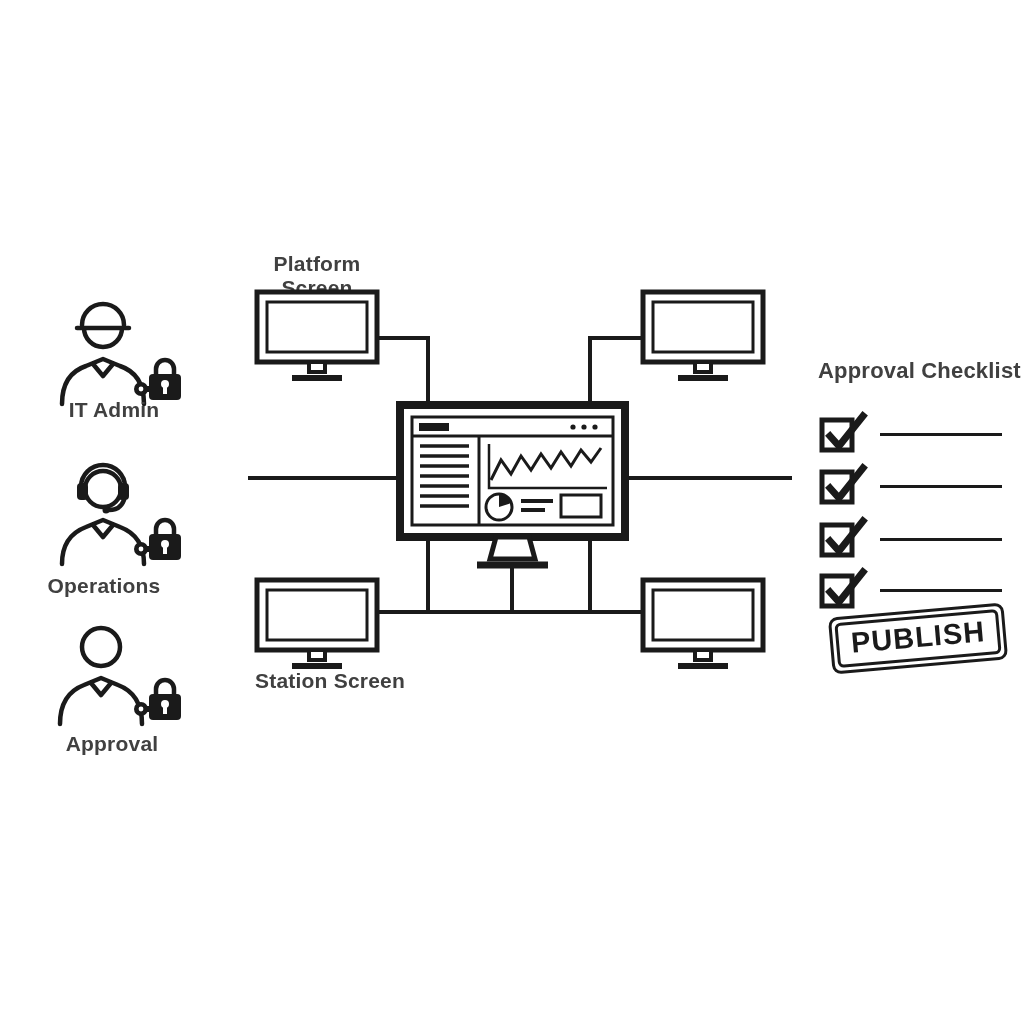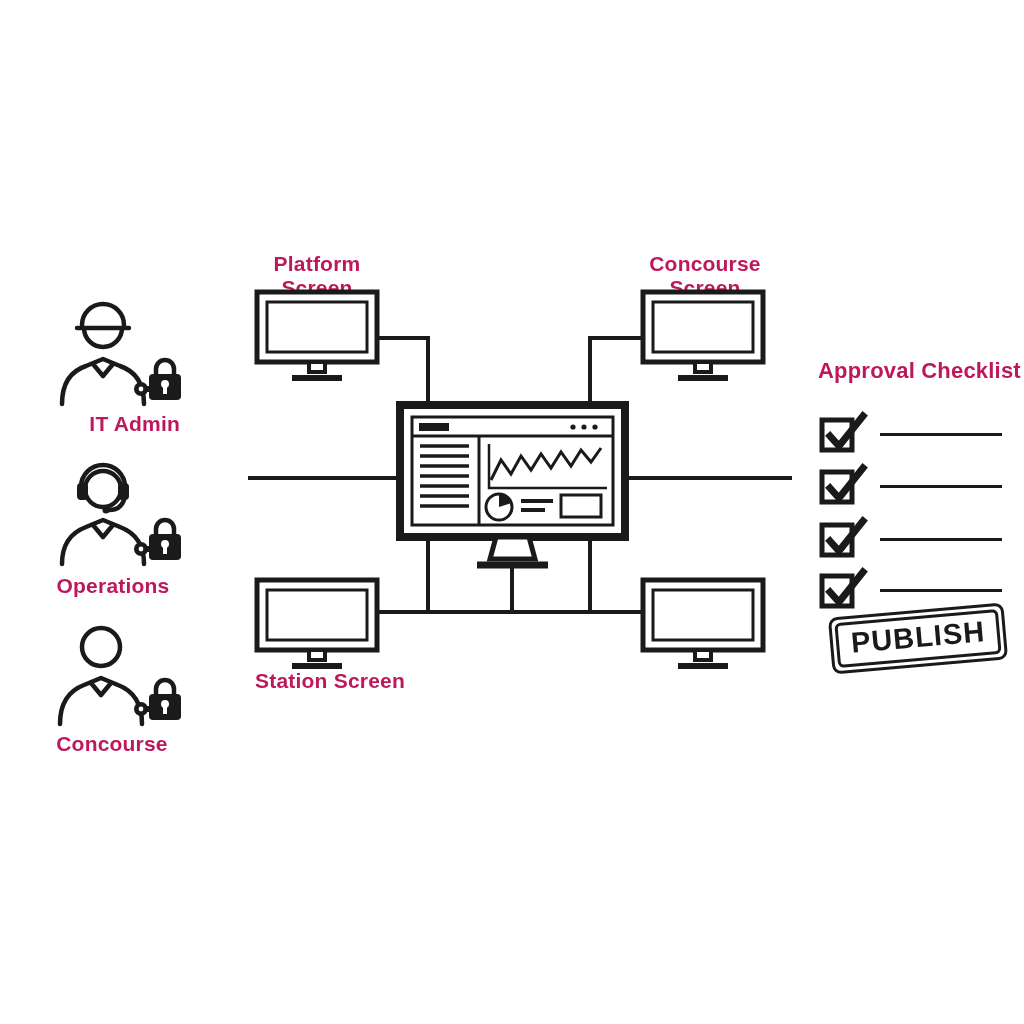--- a/index.html
+++ b/index.html
@@ -4,21 +4,21 @@
 <style>
   html,body{margin:0;padding:0;background:#ffffff;}
   #canvas{
     position:relative;width:1024px;height:1024px;background:#ffffff;overflow:hidden;
     font-family:"Liberation Sans",sans-serif;color:#1a1a1a;
   }
   svg{position:absolute;overflow:visible;}
   .connectors{left:0;top:0;width:1024px;height:1024px;}
   .connectors path{stroke:#1a1a1a;stroke-width:4;fill:none;}
 
-  .label{position:absolute;font-weight:700;font-size:21px;color:#be185d;letter-spacing:0.2px;}
+  .label{position:absolute;font-weight:700;font-size:21px;color:#404040;letter-spacing:0.2px;}
   .center{text-align:center;}
 
   
   .monitor{width:140px;height:100px;}
   #mon-platform{left:247px;top:288px;}
   #mon-concourse{left:633px;top:288px;}
   #mon-station{left:247px;top:576px;}
   #mon-ticketing{left:633px;top:576px;}
   #lbl-platform{left:236px;top:252px;width:162px;}
   #lbl-concourse{left:618px;top:252px;width:174px;}
@@ -26,22 +26,22 @@
   #lbl-ticketing{left:614px;top:669px;width:180px;}
 
   
   #dashboard{left:395px;top:400px;width:235px;height:175px;}
 
   
   .persona-icon{width:150px;height:112px;}
   #icon-itadmin{left:48px;top:296px;}
   #icon-operations{left:48px;top:456px;}
   #icon-marketing{left:48px;top:616px;}
-  #lbl-itadmin{left:48px;top:412px;width:132px;text-align:right;}
-  #lbl-operations{left:40px;top:574px;width:146px;}
+  #lbl-itadmin{left:48px;top:398px;width:132px;}
+  #lbl-operations{left:31px;top:574px;width:146px;}
   #lbl-marketing{left:44px;top:732px;width:136px;}
 
   
   #lbl-checklist{left:818px;top:358px;width:210px;font-size:22px;}
   .checkbox{width:48px;height:48px;left:818px;}
   #chk-1{top:408px;} #chk-2{top:460px;} #chk-3{top:513px;} #chk-4{top:564px;}
   .check-line{position:absolute;left:880px;width:122px;height:3px;background:#1a1a1a;}
   #line-1{top:433px;} #line-2{top:485px;} #line-3{top:538px;} #line-4{top:589px;}
 
   
@@ -124,31 +124,30 @@
     <g>
       <path d="M108 78 v-5 a9 9 0 0 1 18 0 v5" stroke="#1a1a1a" stroke-width="4.5" fill="none"></path>
       <rect x="101" y="78" width="32" height="26" rx="4" fill="#1a1a1a"></rect>
       <circle cx="117" cy="88" r="4" fill="#ffffff"></circle>
       <rect x="115" y="90" width="4" height="8" fill="#ffffff"></rect>
       <circle cx="93" cy="93" r="7" fill="#1a1a1a"></circle>
       <circle cx="93" cy="93" r="2.4" fill="#ffffff"></circle>
       <rect x="97" y="90" width="11" height="6" fill="#1a1a1a"></rect>
     </g>
   </svg>
-  <div id="lbl-marketing" class="label center">Concourse</div>
+  <div id="lbl-marketing" class="label center">Approval</div>
 
   <div id="lbl-platform" class="label center">Platform Screen</div>
   <svg id="mon-platform" class="monitor" viewBox="0 0 140 100">
     <rect x="10" y="4" width="120" height="70" fill="#ffffff" stroke="#1a1a1a" stroke-width="5"></rect>
     <rect x="20" y="14" width="100" height="50" fill="none" stroke="#1a1a1a" stroke-width="3"></rect>
     <rect x="62" y="74" width="16" height="10" fill="#ffffff" stroke="#1a1a1a" stroke-width="4"></rect>
     <path d="M45 90 H95" stroke="#1a1a1a" stroke-width="6"></path>
   </svg>
 
-  <div id="lbl-concourse" class="label center">Concourse Screen</div>
   <svg id="mon-concourse" class="monitor" viewBox="0 0 140 100">
     <rect x="10" y="4" width="120" height="70" fill="#ffffff" stroke="#1a1a1a" stroke-width="5"></rect>
     <rect x="20" y="14" width="100" height="50" fill="none" stroke="#1a1a1a" stroke-width="3"></rect>
     <rect x="62" y="74" width="16" height="10" fill="#ffffff" stroke="#1a1a1a" stroke-width="4"></rect>
     <path d="M45 90 H95" stroke="#1a1a1a" stroke-width="6"></path>
   </svg>
 
   <svg id="mon-station" class="monitor" viewBox="0 0 140 100">
     <rect x="10" y="4" width="120" height="70" fill="#ffffff" stroke="#1a1a1a" stroke-width="5"></rect>
     <rect x="20" y="14" width="100" height="50" fill="none" stroke="#1a1a1a" stroke-width="3"></rect>

